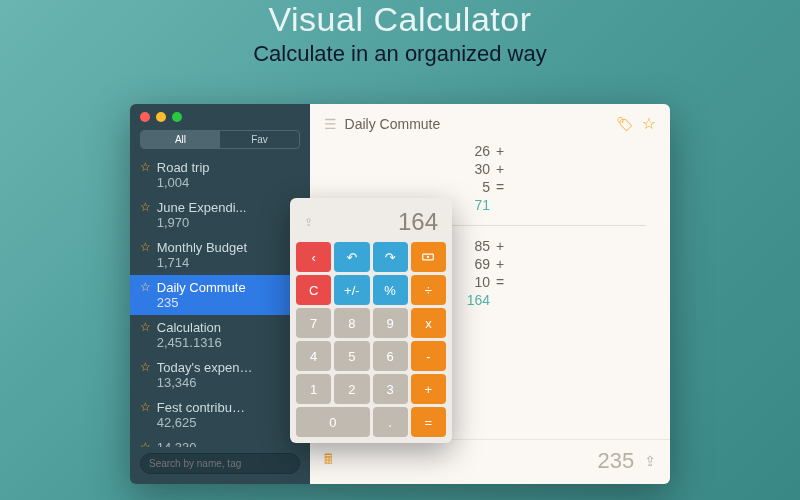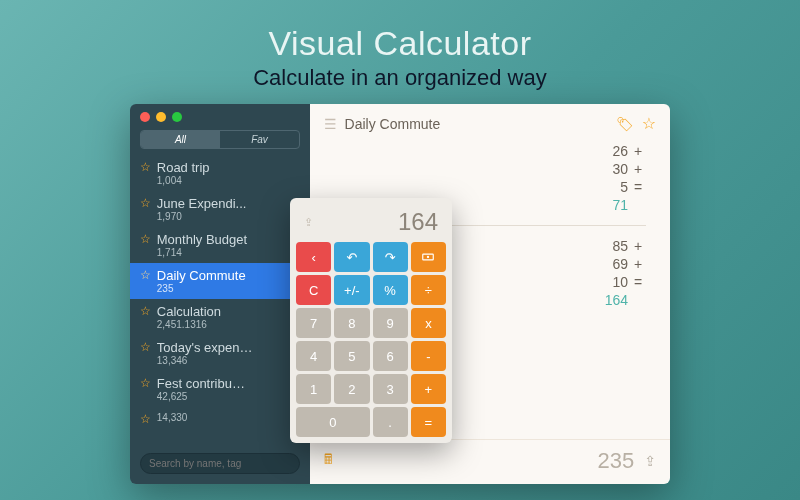--- a/index.html
+++ b/index.html
@@ -1,52 +1,52 @@
 <!DOCTYPE html>
 <html><head>
 <meta charset="utf-8">
 <style>
 * { box-sizing: border-box; margin: 0; padding: 0; font-family: -apple-system, "Helvetica Neue", Arial, sans-serif; }
 body { width: 800px; height: 500px; background: linear-gradient(135deg, #6ab5b2 0%, #4a9a98 50%, #3a8886 100%); position: relative; overflow: hidden; }
-.hero { text-align: center; padding-top: 24px; color: #e9f5f4; }
+.hero { text-align: center; color: #e9f5f4; }
 .hero h1 { font-weight: 300; font-size: 34px; letter-spacing: 0.5px; }
 .hero h2 { font-weight: 300; font-size: 22px; color: #0f172a; margin-top: 2px; }
 
 .app { position: absolute; left: 130px; top: 104px; width: 540px; height: 380px; border-radius: 6px; box-shadow: 0 12px 40px rgba(0,0,0,0.35); display: flex; overflow: visible; }
 
 .sidebar { width: 180px; background: #2e4750; border-top-left-radius: 6px; border-bottom-left-radius: 6px; display: flex; flex-direction: column; }
 .traffic { display: flex; gap: 6px; padding: 8px 10px 4px; }
 .traffic span { width: 10px; height: 10px; border-radius: 50%; display: inline-block; }
 .dot-red { background: #ff5f57; } .dot-yellow { background: #ffbd2e; } .dot-green { background: #28c940; }
 
 .seg { display: flex; margin: 4px 10px 6px; border: 1px solid #4e6670; border-radius: 4px; overflow: hidden; }
-.seg div { flex: 1; text-align: center; font-size: 10px; color: #c7d4d8; padding: 3px 18px; cursor: pointer; font-style: italic; }
+.seg div { flex: 1; text-align: center; font-size: 10px; color: #c7d4d8; padding: 3px 18px; cursor: pointer; }
 .seg .active { background: #4e6670; color: #fff; }
 
 .list { flex: 1; overflow: hidden; }
 .item { display: flex; align-items: flex-start; gap: 6px; padding: 5px 10px; color: #cfdbdf; cursor: pointer; }
 .item.selected { background: #2f7ae5; color: #fff; }
 .item .star { color: #f5a623; font-size: 12px; line-height: 14px; flex-shrink: 0; }
 .item.selected .star { color: #ffd88a; }
 .item .txt { flex: 1; min-width: 0; }
 .item .name { font-size: 13px; white-space: nowrap; overflow: hidden; text-overflow: ellipsis; }
-.item .val { font-size: 10px; opacity: 0.8; }
+.item .val { font-size: 13px; opacity: 0.8; }
 
 .search { margin: 6px 10px 10px; }
 .search input { width: 100%; background: #233a42; border: 1px solid #1c3038; border-radius: 11px; color: #9fb2b8; font-size: 10px; padding: 4px 8px; outline: none; }
 
 .main { flex: 1; background: #fbf8f4; border-top-right-radius: 6px; border-bottom-right-radius: 6px; position: relative; display: flex; flex-direction: column; }
 .titlebar { display: flex; align-items: center; padding: 10px 14px; gap: 8px; }
 .titlebar .doc-icon { color: #c8beb2; font-size: 14px; }
 .titlebar .title { flex: 1; font-size: 14px; color: #6b6258; font-weight: 400; }
 .titlebar .tag-icon { color: #f5a623; font-size: 14px; }
 .titlebar .fav-icon { color: #f5a623; font-size: 16px; }
 
 .tape { flex: 1; padding: 0 24px 0 140px; display: flex; flex-direction: column; gap: 2px; font-size: 14px; color: #6b6258; }
-.tape .row { display: flex; justify-content: flex-end; gap: 6px; }
+.tape .row { display: flex; justify-content: flex-start; gap: 6px; }
 .tape .num { min-width: 40px; text-align: right; }
 .tape .op { width: 12px; text-align: left; }
 .tape .result { color: #4fb3a9; font-weight: 500; }
 .tape hr { border: none; border-top: 1px solid #e3dcd2; margin: 10px 0; }
 
 .footer { display: flex; align-items: center; justify-content: space-between; padding: 8px 14px 10px; border-top: 1px solid #eee6db; }
 .footer .calc-icon { color: #f5a623; font-size: 14px; }
 .footer .right { display: flex; align-items: center; gap: 10px; }
 .footer .total { font-size: 22px; color: #b8b0a4; font-weight: 300; }
 .footer .share-icon { color: #b8b0a4; font-size: 14px; }

